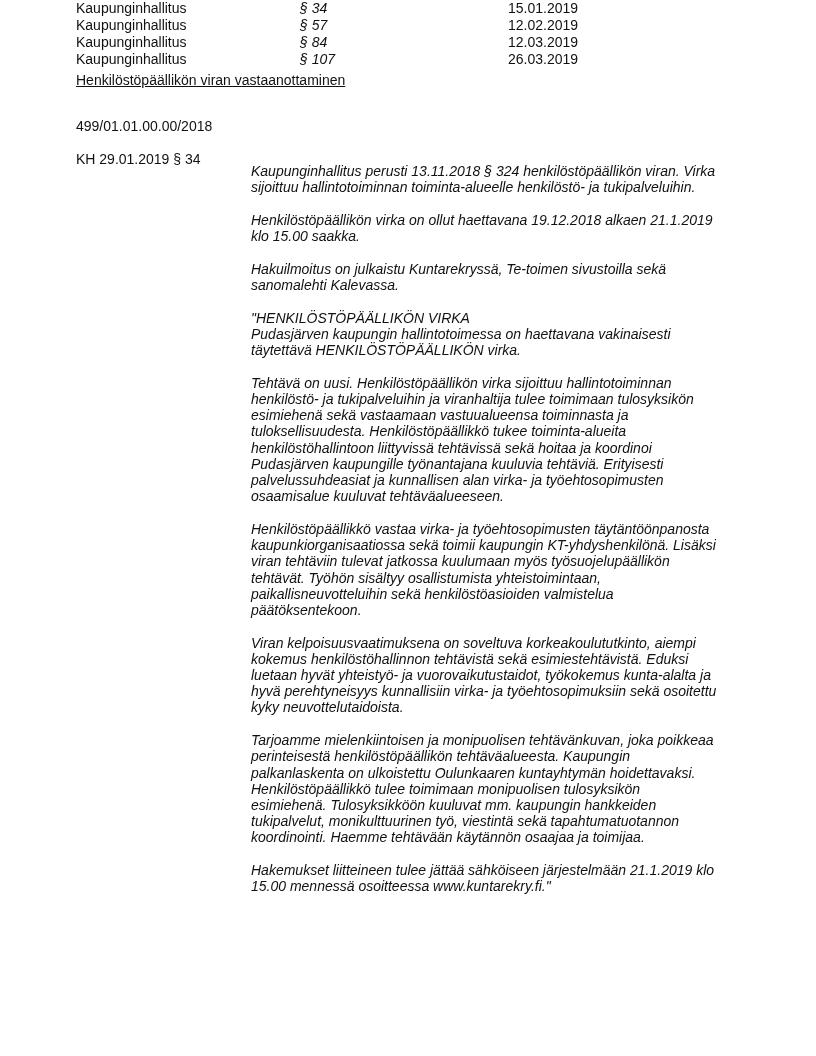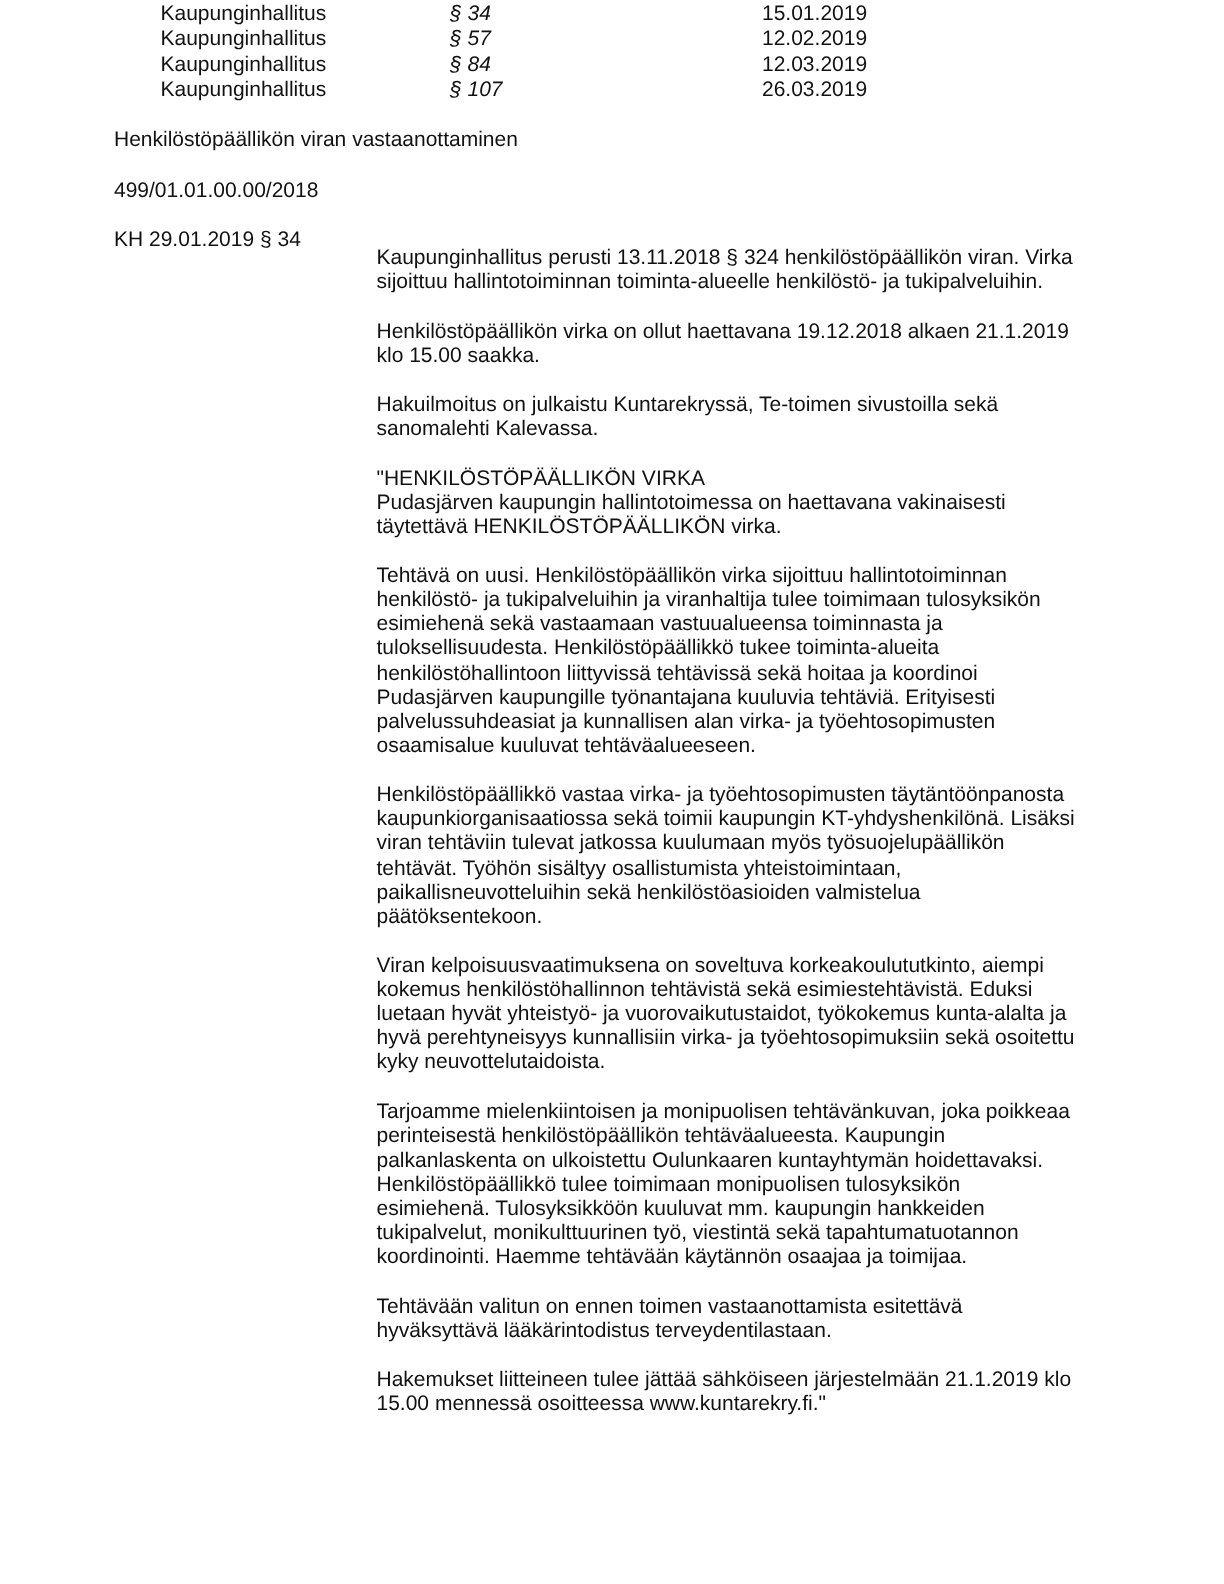--- a/index.html
+++ b/index.html
@@ -1,23 +1,23 @@
 <!DOCTYPE html>
 <html><head>
 <meta charset="utf-8">
 <style>
   html, body { margin: 0; padding: 0; background: #ffffff; }
   body { width: 816px; height: 1056px; position: relative; overflow: hidden;
          font-family: "Liberation Sans", sans-serif; font-size: 14px; color: #111; }
   .row { position: absolute; left: 76px; height: 16px; line-height: 16px; white-space: nowrap; }
-  .row .c1 { position: absolute; left: 0; margin-left: 31px; }
+  .row .c1 { position: absolute; left: 0; }
   .row .c2 { position: absolute; left: 224px; font-style: italic; }
   .row .c3 { position: absolute; left: 432px; }
   .line { position: absolute; left: 76px; line-height: 16px; white-space: nowrap; }
-  .body { position: absolute; left: 251px; top: 163px; width: 520px; line-height: 16.2px; }
+  .body { position: absolute; left: 251px; top: 163px; width: 520px; line-height: 16.2px; font-style: italic; }
   .body p { margin: 0 0 16.5px 0; white-space: pre-line; }
 </style>
 </head>
 <body>
 
 <div>
   <div class="row" style="top:0px;">
     <span class="c1">Kaupunginhallitus</span>
     <span class="c2">§ 34</span>
     <span class="c3">15.01.2019</span>
@@ -32,21 +32,21 @@
     <span class="c2">§ 84</span>
     <span class="c3">12.03.2019</span>
   </div>
   <div class="row" style="top:51px;">
     <span class="c1">Kaupunginhallitus</span>
     <span class="c2">§ 107</span>
     <span class="c3">26.03.2019</span>
   </div>
 </div>
 
-<div class="line" style="top:84px;">Henkilöstöpäällikön viran vastaanottaminen</div>
+<div class="line" style="top:72px;text-decoration:underline;">Henkilöstöpäällikön viran vastaanottaminen</div>
 <div class="line" style="top:118px;">499/01.01.00.00/2018</div>
 <div class="line" style="top:151px;text-align:center;">KH 29.01.2019 § 34</div>
 
 <div class="body">
   <p>Kaupunginhallitus perusti 13.11.2018 § 324 henkilöstöpäällikön viran. Virka
 sijoittuu hallintotoiminnan toiminta-alueelle henkilöstö- ja tukipalveluihin.</p>
   <p>Henkilöstöpäällikön virka on ollut haettavana 19.12.2018 alkaen 21.1.2019
 klo 15.00 saakka.</p>
   <p>Hakuilmoitus on julkaistu Kuntarekryssä, Te-toimen sivustoilla sekä
 sanomalehti Kalevassa.</p>
@@ -72,17 +72,15 @@
 luetaan hyvät yhteistyö- ja vuorovaikutustaidot, työkokemus kunta-alalta ja
 hyvä perehtyneisyys kunnallisiin virka- ja työehtosopimuksiin sekä osoitettu
 kyky neuvottelutaidoista.</p>
   <p>Tarjoamme mielenkiintoisen ja monipuolisen tehtävänkuvan, joka poikkeaa
 perinteisestä henkilöstöpäällikön tehtäväalueesta. Kaupungin
 palkanlaskenta on ulkoistettu Oulunkaaren kuntayhtymän hoidettavaksi.
 Henkilöstöpäällikkö tulee toimimaan monipuolisen tulosyksikön
 esimiehenä. Tulosyksikköön kuuluvat mm. kaupungin hankkeiden
 tukipalvelut, monikulttuurinen työ, viestintä sekä tapahtumatuotannon
 koordinointi. Haemme tehtävään käytännön osaajaa ja toimijaa.</p>
-  <p>Tehtävään valitun on ennen toimen vastaanottamista esitettävä
-hyväksyttävä lääkärintodistus terveydentilastaan.</p>
   <p>Hakemukset liitteineen tulee jättää sähköiseen järjestelmään 21.1.2019 klo
 15.00 mennessä osoitteessa www.kuntarekry.fi."</p>
 </div>
 
 </body></html>

